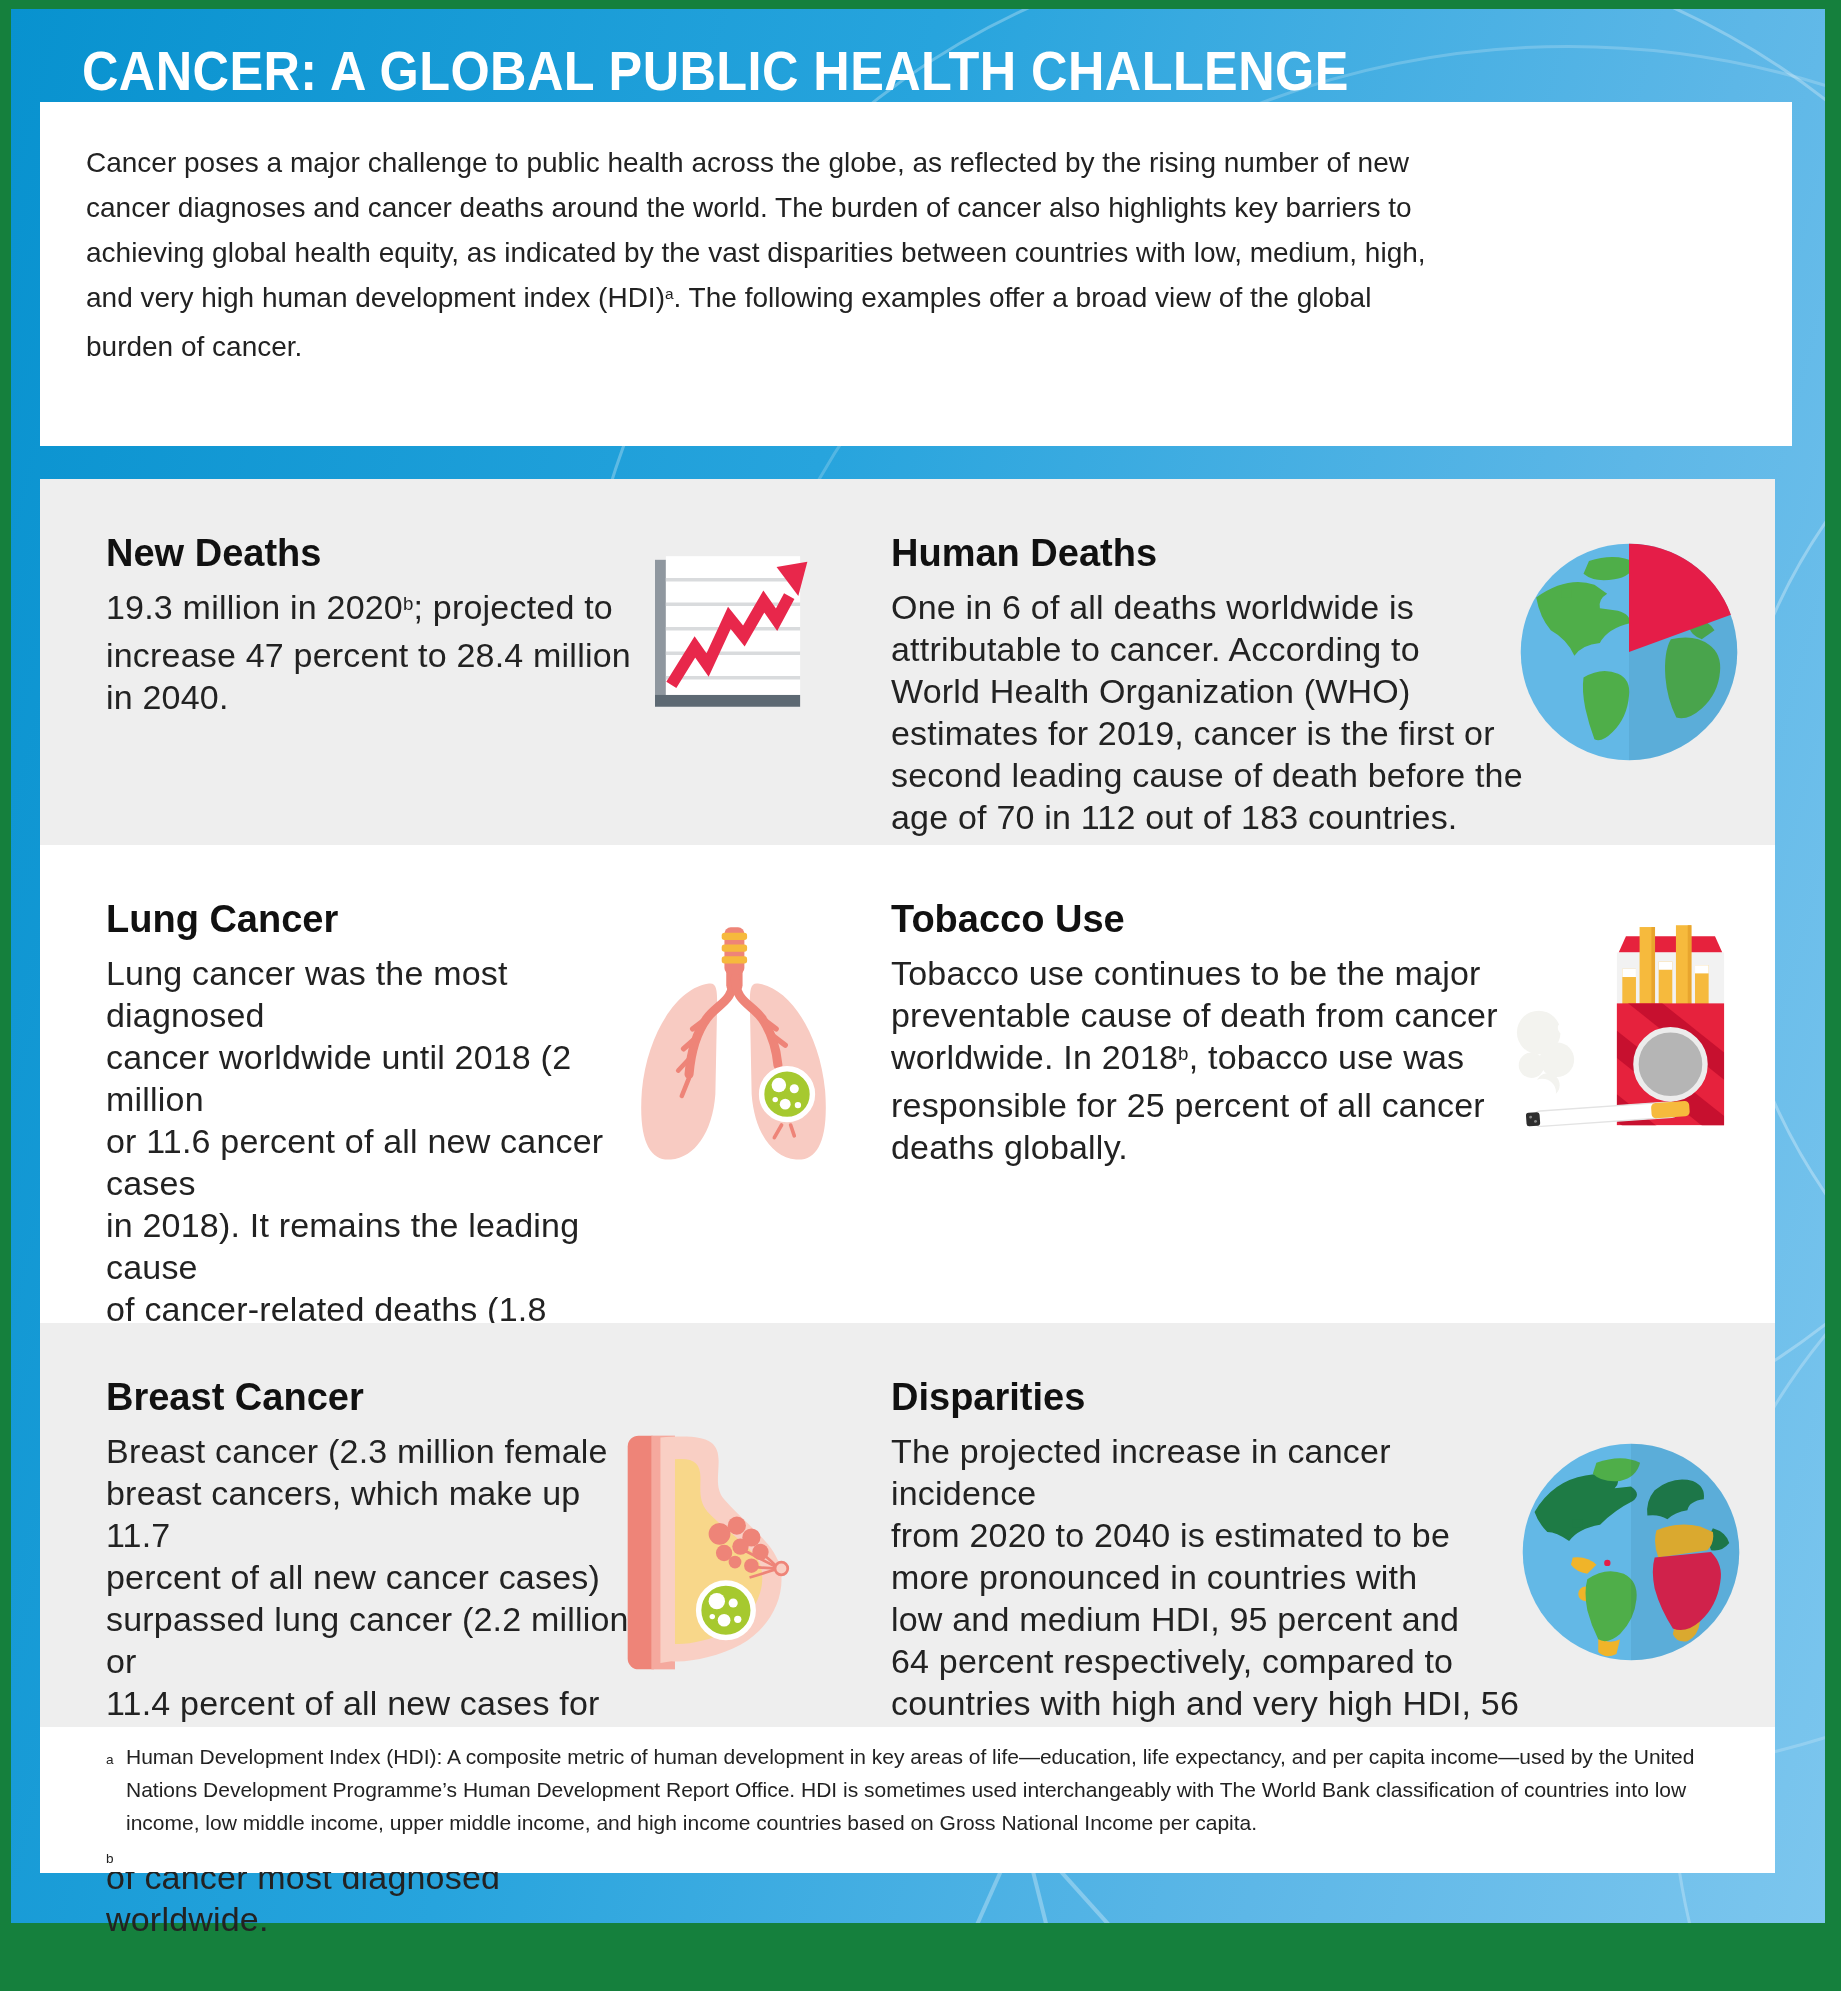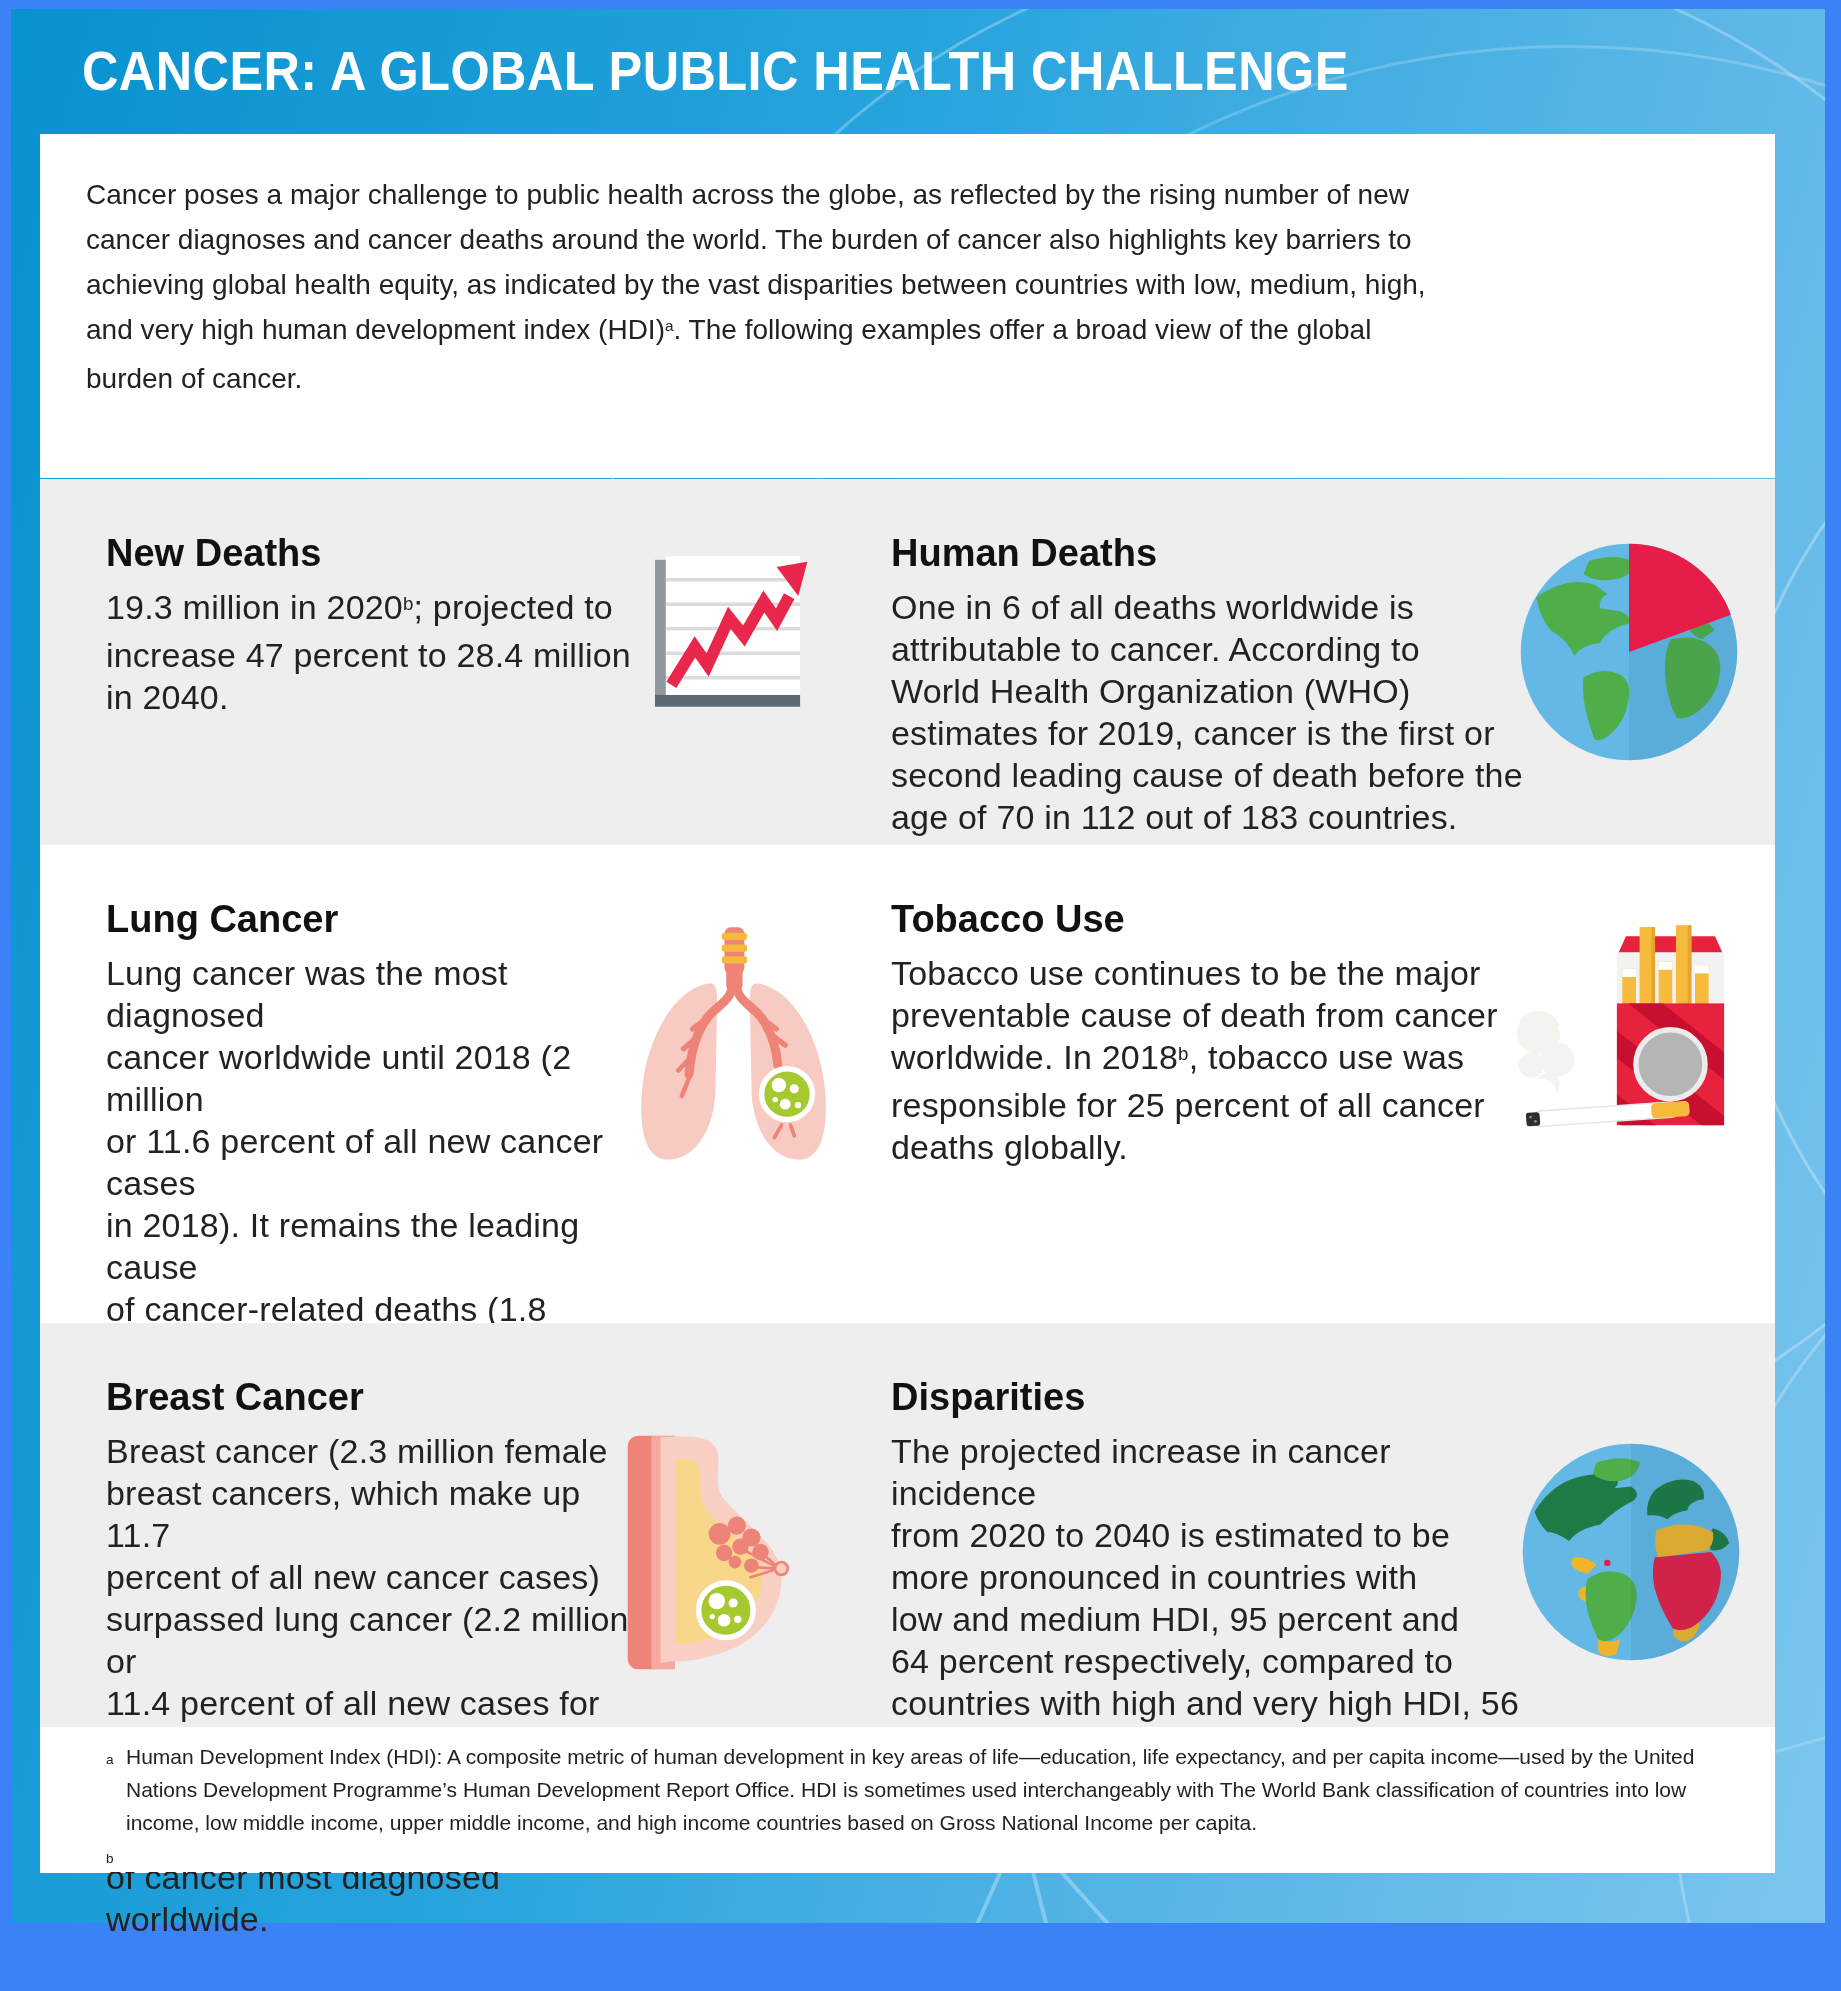--- a/index.html
+++ b/index.html
@@ -1,33 +1,33 @@
 <!DOCTYPE html>
 <html style="font-size:14.5px"><head>
 <meta charset="utf-8">
 <style>
   html,body{margin:0;padding:0;}
   body{background:#ffffff;}
-  .page{position:relative;width:1841px;height:1992px;background:#3b82f6;font-family:"Liberation Sans",sans-serif;overflow:hidden;}
+  .page{position:relative;width:1841px;height:1992px;background:#15803d;font-family:"Liberation Sans",sans-serif;overflow:hidden;}
   .blue-panel{position:absolute;left:11px;top:9px;width:1814px;height:1914px;overflow:hidden;
     background:linear-gradient(105deg,#0892cf 0%,#27a4dd 40%,#5db7e7 75%,#7cc6ee 100%);}
   .arc{position:absolute;border-radius:50%;border:3.6px solid rgba(255,255,255,0.28);}
   .arc1{width:1546px;height:1546px;left:564px;top:-73px;}
   .arc2{width:1727px;height:1727px;left:691px;top:36px;border-color:rgba(255,255,255,0.20);}
   .arc3{width:1182px;height:1182px;left:1709px;top:255px;border-color:rgba(255,255,255,0.30);}
   .arc4{width:1364px;height:1364px;left:1659px;top:1073px;border-color:rgba(255,255,255,0.25);}
   .ray{position:absolute;width:3.6px;height:209px;background:rgba(255,255,255,0.30);}
   .ray1{left:977px;top:1782px;transform:rotate(24deg);}
   .ray2{left:1026px;top:1782px;transform:rotate(-14deg);}
   .ray3{left:1082px;top:1796px;transform:rotate(-42deg);}
 
   .title{position:absolute;left:82px;top:38px;margin:0;color:#ffffff;font-size:56px;font-weight:bold;
     white-space:nowrap;transform:scaleX(0.9);transform-origin:left top;letter-spacing:0.5px;}
 
-  .intro-box{position:absolute;left:40px;top:134px;width:1735px;height:344px;background:#ffffff;}
+  .intro-box{position:absolute;left:40px;top:102px;width:1735px;height:344px;background:#ffffff;padding-left:17px;}
   .intro-text{position:absolute;left:46px;top:38px;width:1600px;margin:0;font-size:28px;line-height:45px;color:#222222;}
   .intro-text span{white-space:pre-line;}
 
   .content{position:absolute;left:40px;top:479px;width:1735px;height:1394px;background:#ffffff;}
   .row{position:absolute;left:0;width:1735px;}
   .row.gray{background:#eeeeee;}
   .row1{top:0;height:366px;}
   .row2{top:366px;height:477px;}
   .row3{top:844px;height:405px;}
   .fnrow{top:1248px;height:145px;background:#ffffff;}

